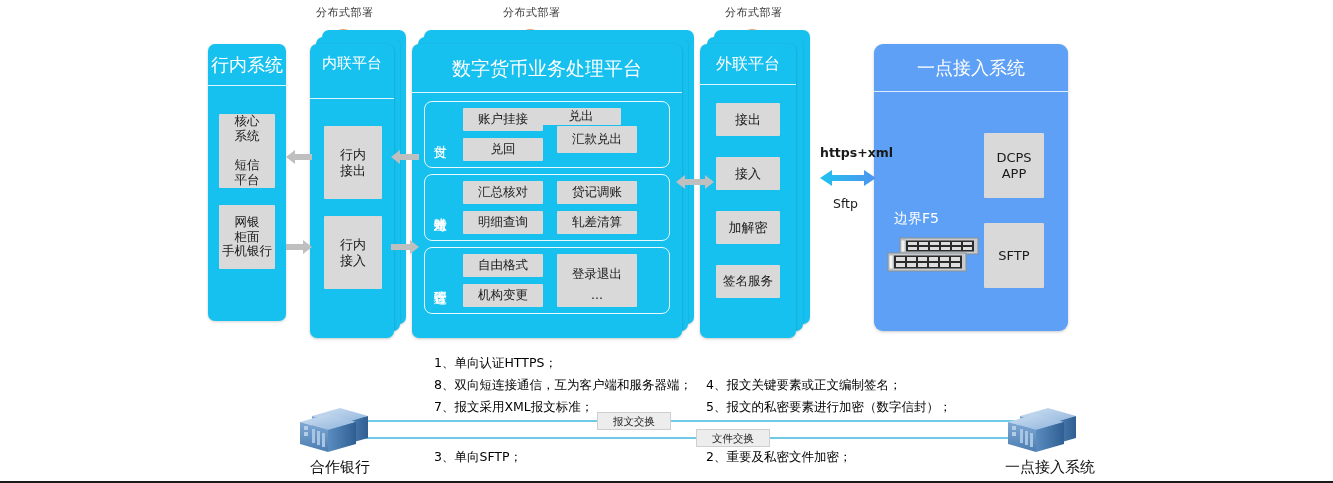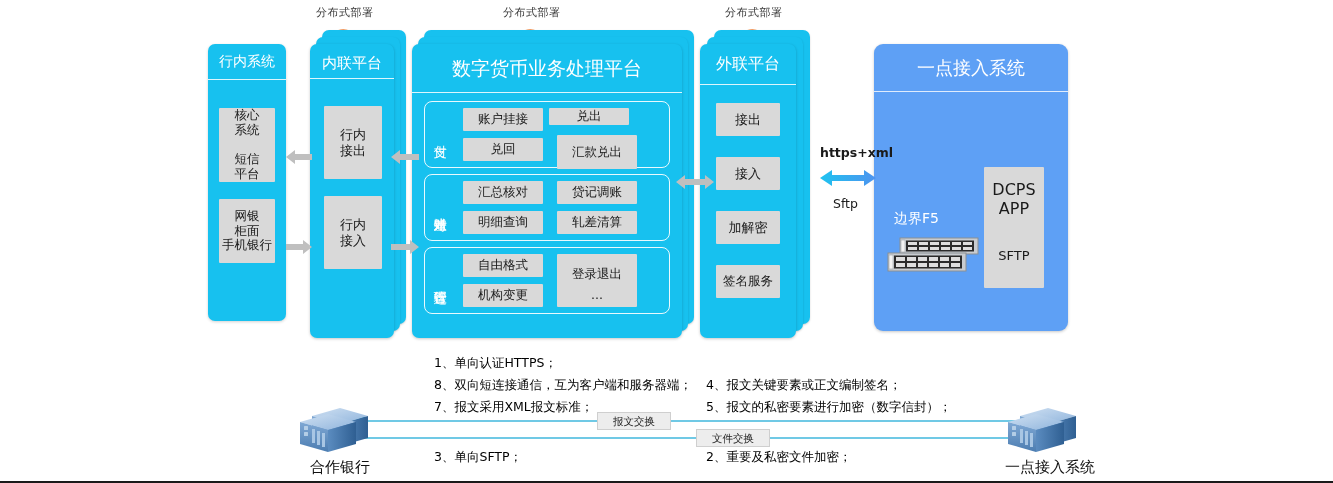--- a/index.html
+++ b/index.html
@@ -109,37 +109,37 @@
   </svg>
 
   <div class="dd-label" style="left:725px; top:5px;">分布式部署</div>
   <svg class="dd-arrow" style="left:728px; top:20px;" viewBox="0 0 46 34">
     <path d="M7 33 C5 10, 34 6, 36 22" fill="none" stroke="#ed7d31" stroke-width="6" stroke-linecap="butt"></path>
     <path d="M30.5 19 L41.5 19 L36 31 Z" fill="#ed7d31"></path>
   </svg>
 
   <div class="panelwrap" style="left:208px; top:44px; width:78px; height:277px;">
     <div class="panel plain" style="top:0; width:78px; height:277px;">
-      <div class="panel-title" style="font-size:14px; padding:9px 0 8px 0;">行内系统</div>
+      <div class="panel-title" style="font-size:18px; padding:9px 0 8px 0;">行内系统</div>
       <div class="panel-body" style="height:236px;">
         <div class="gbox" style="left:11px; top:28px; width:56px; height:74px; font-size:12.5px;">
           <span>核心<br>系统<br><br>短信<br>平台</span>
         </div>
         <div class="gbox" style="left:11px; top:119px; width:56px; height:64px; font-size:12.5px;">
           <span>网银<br>柜面<br>手机银行</span>
         </div>
       </div>
     </div>
   </div>
 
   <div class="panelwrap" style="left:310px; top:30px; width:96px; height:300px;">
     <div class="layer" style="left:12px; top:0px; width:84px; height:294px;"></div>
     <div class="layer" style="left:6px; top:7px; width:84px; height:294px;"></div>
     <div class="panel" style="left:0; top:14px; width:84px; height:294px;">
-      <div class="panel-title" style="font-size:15px; padding:10px 0 5px 0;">内联平台</div>
+      <div class="panel-title" style="font-size:15px; padding:10px 0 25px 0;">内联平台</div>
       <div class="panel-body" style="height:250px;">
         <div class="gbox" style="left:14px; top:27px; width:58px; height:73px;">
           <span>行内<br>接出</span>
         </div>
         <div class="gbox" style="left:14px; top:117px; width:58px; height:73px;">
           <span>行内<br>接入</span>
         </div>
       </div>
     </div>
   </div>
@@ -149,27 +149,27 @@
     <div class="layer" style="left:6px; top:7px; width:270px; height:294px;"></div>
     <div class="panel" style="left:0; top:14px; width:270px; height:294px;">
       <div class="panel-title" style="font-size:19px; padding:12px 0 10px 0;">数字货币业务处理平台</div>
       <div class="panel-body" style="height:244px;">
 
         <div class="grp" style="left:12px; top:8px; width:246px; height:67px;">
           <div class="grp-label" style="left:5px; top:0; width:20px; height:100%;">支付</div>
           <div class="gbox small" style="left:38px; top:6px; width:80px; height:23px;">
               <span>账户挂接</span>
             </div>
-          <div class="gbox small" style="left:124px; top:6px; width:80px; height:17px;">
+          <div class="gbox small" style="left:116px; top:6px; width:80px; height:17px;">
               <span>兑出</span>
             </div>
           <div class="gbox small" style="left:38px; top:36px; width:80px; height:23px;">
               <span>兑回</span>
             </div>
-          <div class="gbox small" style="left:132px; top:33px; width:80px; height:34px;justify-content:center;">
+          <div class="gbox small" style="left:132px; top:24px; width:80px; height:27px;justify-content:center;">
               <span>汇款兑出</span>
             </div>
         </div>
 
         <div class="grp" style="left:12px; top:81px; width:246px; height:67px;">
           <div class="grp-label" style="left:5px; top:0; width:20px; height:100%;">对账差错</div>
           <div class="gbox small" style="left:38px; top:6px; width:80px; height:23px;">
               <span>汇总核对</span>
             </div>
           <div class="gbox small" style="left:132px; top:6px; width:80px; height:23px;">
@@ -265,21 +265,21 @@
                 <rect x="21" y="27" width="9" height="4"></rect>
               <rect x="32" y="27" width="9" height="4"></rect>
                 <rect x="43" y="27" width="9" height="4"></rect>
               <rect x="54" y="27" width="9" height="4"></rect>
                 <rect x="65" y="27" width="9" height="4"></rect>
             </g>
             <rect x="3" y="19" width="4" height="14" fill="#f2f2f2" stroke="#9aa0a6" stroke-width=".6"></rect>
           </g>
         </svg>
 
-        <div class="gbox" style="left:110px; top:41px; width:60px; height:65px; font-size:16px;margin-top:34px;">
+        <div class="gbox" style="left:110px; top:41px; width:60px; height:65px; font-size:13px;">
           <span>DCPS<br>APP</span>
         </div>
         <div class="gbox" style="left:110px; top:131px; width:60px; height:65px; font-size:13px;">
             <span>SFTP</span>
           </div>
       </div>
     </div>
   </div>
 
   <svg class="garrow" style="left:286px; top:150px;" width="26" height="14" viewBox="0 0 26 14">

